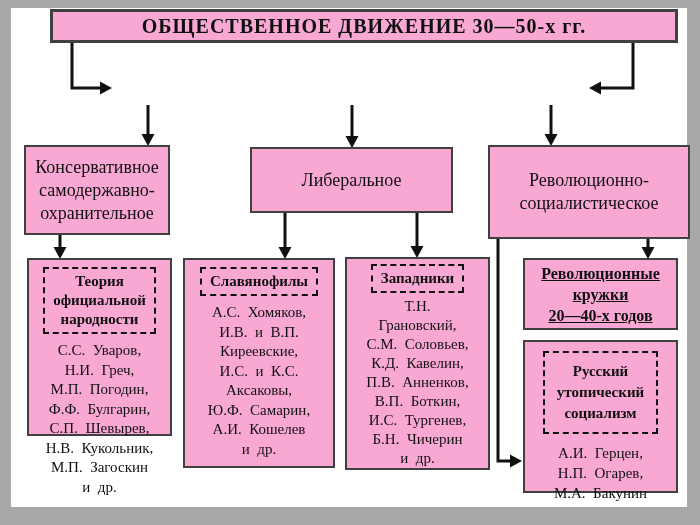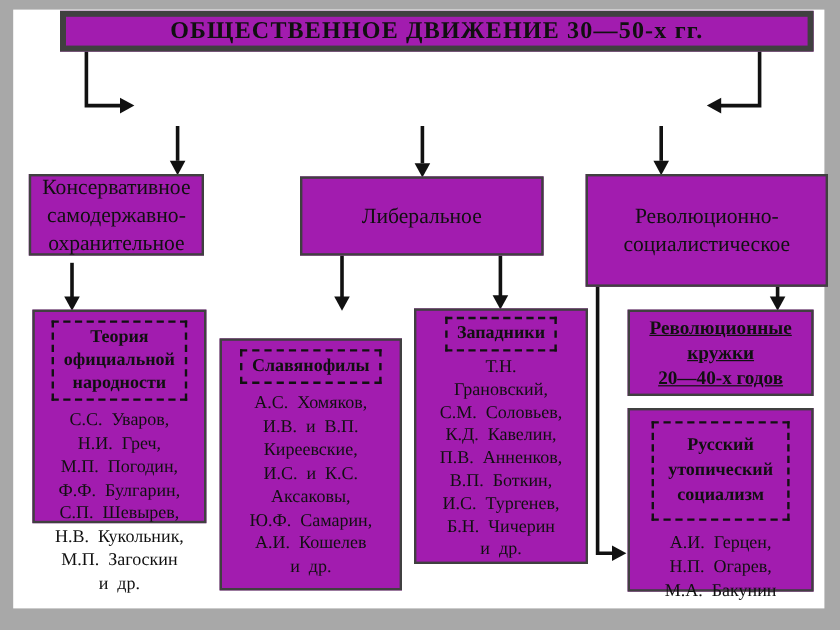--- a/index.html
+++ b/index.html
@@ -22,22 +22,22 @@
     background: #ffffff;
   }
   .connector-layer {
     position: absolute;
     left: 0; top: 0;
     width: 700px; height: 525px;
     z-index: 1;
   }
   .dbox {
     position: absolute;
-    background: #a21caf;
-    border: 5px solid #404040;
+    background: #f9a8d4;
+    border: 3px solid #404040;
     box-sizing: border-box;
     display: flex;
     align-items: center;
     justify-content: center;
     text-align: center;
     z-index: 2;
   }
   .dbox.thin { border-width: 2px; }
   .multiline { white-space: pre-line; }
   .heading-1 {
@@ -115,21 +115,21 @@
       <polygon points="648,259 641.5,247 654.5,247"></polygon>
       <polygon points="522,461 510,454.5 510,467.5"></polygon>
     </g>
   </svg>
 
   <div class="dbox heading-1" style="left:50px; top:9px; width:628px; height:34px;">
     <span>ОБЩЕСТВЕННОЕ ДВИЖЕНИЕ 30—50-х гг.</span>
   </div>
 
 
-  <div class="dbox thin branch-label" style="left:24px; top:145px; width:146px; height:68px;align-items:center;">
+  <div class="dbox thin branch-label" style="left:24px; top:145px; width:146px; height:90px;align-items:center;">
     <span class="multiline">Консервативное
 самодержавно-
 охранительное</span>
   </div>
 
   <div class="dbox thin branch-label" style="left:250px; top:147px; width:203px; height:66px;">
     <span class="multiline">Либеральное</span>
   </div>
 
   <div class="dbox thin branch-label" style="left:488px; top:145px; width:202px; height:94px;font-family:Liberation Serif, serif;">
@@ -144,21 +144,21 @@
     <div class="members multiline">С.С. Уваров,
 Н.И. Греч,
 М.П. Погодин,
 Ф.Ф. Булгарин,
 С.П. Шевырев,
 Н.В. Кукольник,
 М.П. Загоскин
 и др.</div>
   </div>
 
-  <div class="dbox thin group-box" style="left:183px; top:258px; width:152px; height:210px;margin-top:24px;">
+  <div class="dbox thin group-box" style="left:183px; top:258px; width:152px; height:210px;">
     <div class="concept multiline">Славянофилы</div>
     <div class="members multiline">А.С. Хомяков,
 И.В. и В.П.
 Киреевские,
 И.С. и К.С.
 Аксаковы,
 Ю.Ф. Самарин,
 А.И. Кошелев
 и др.</div>
   </div>

